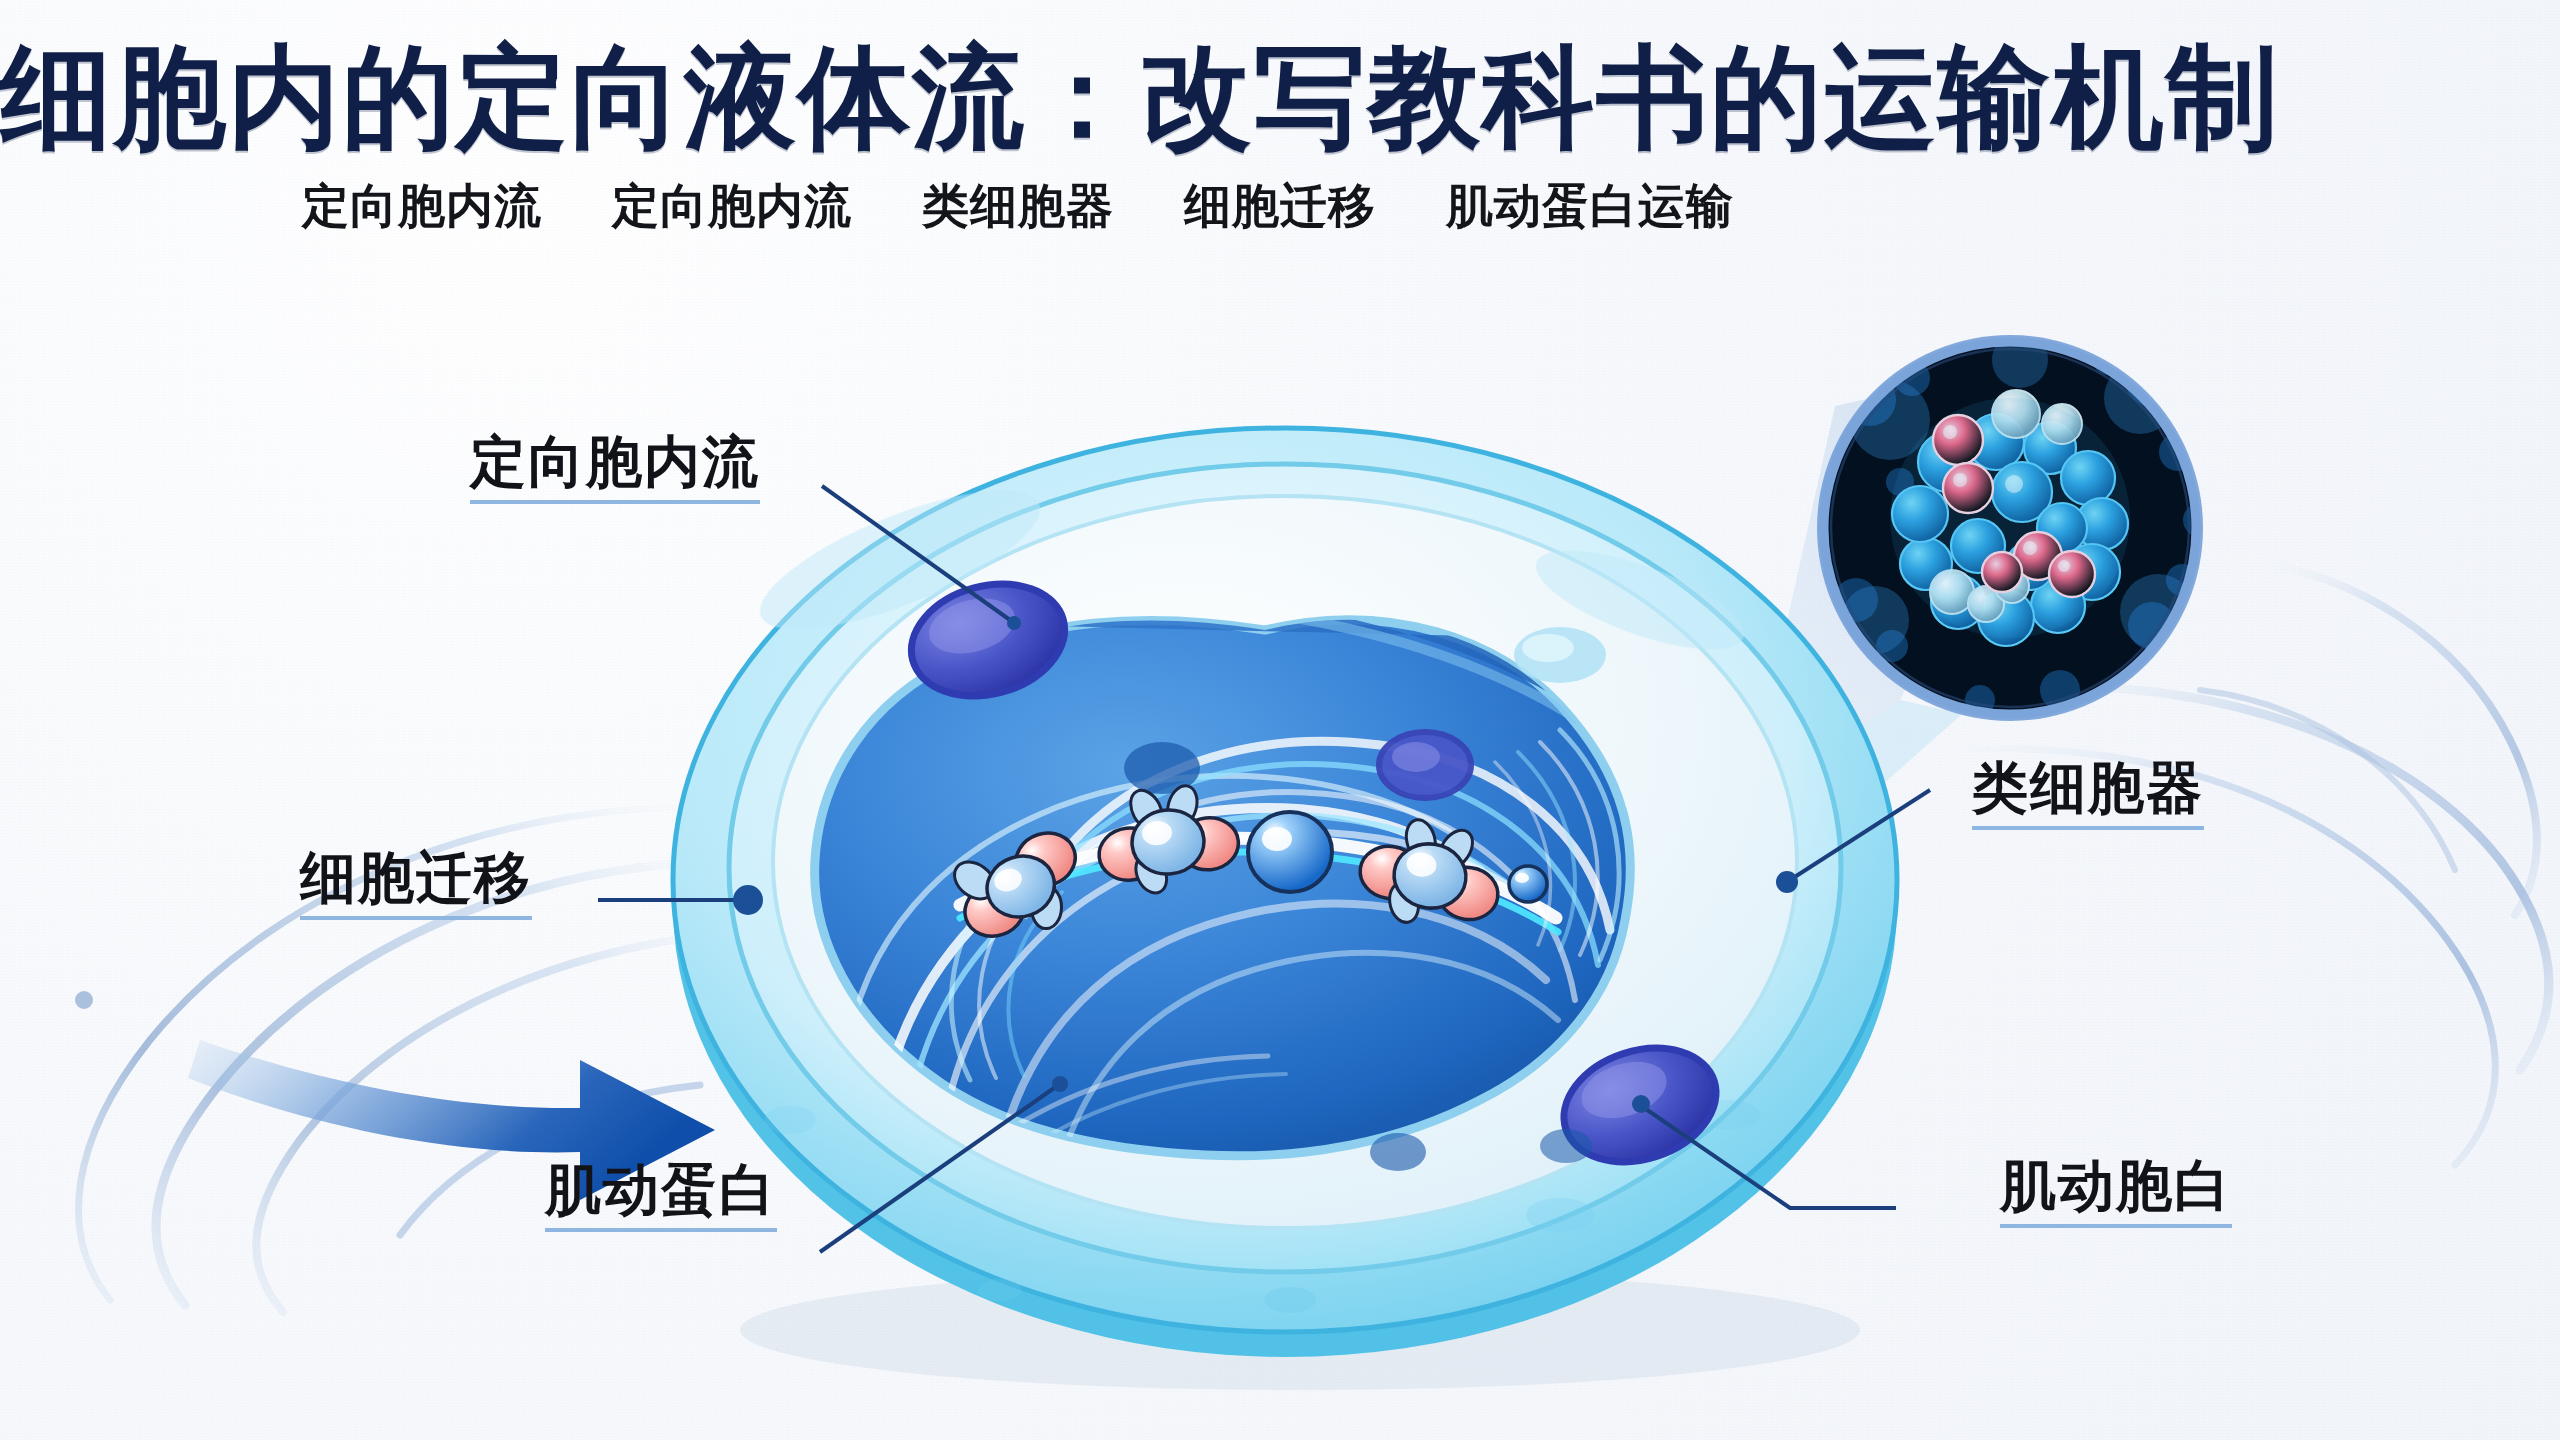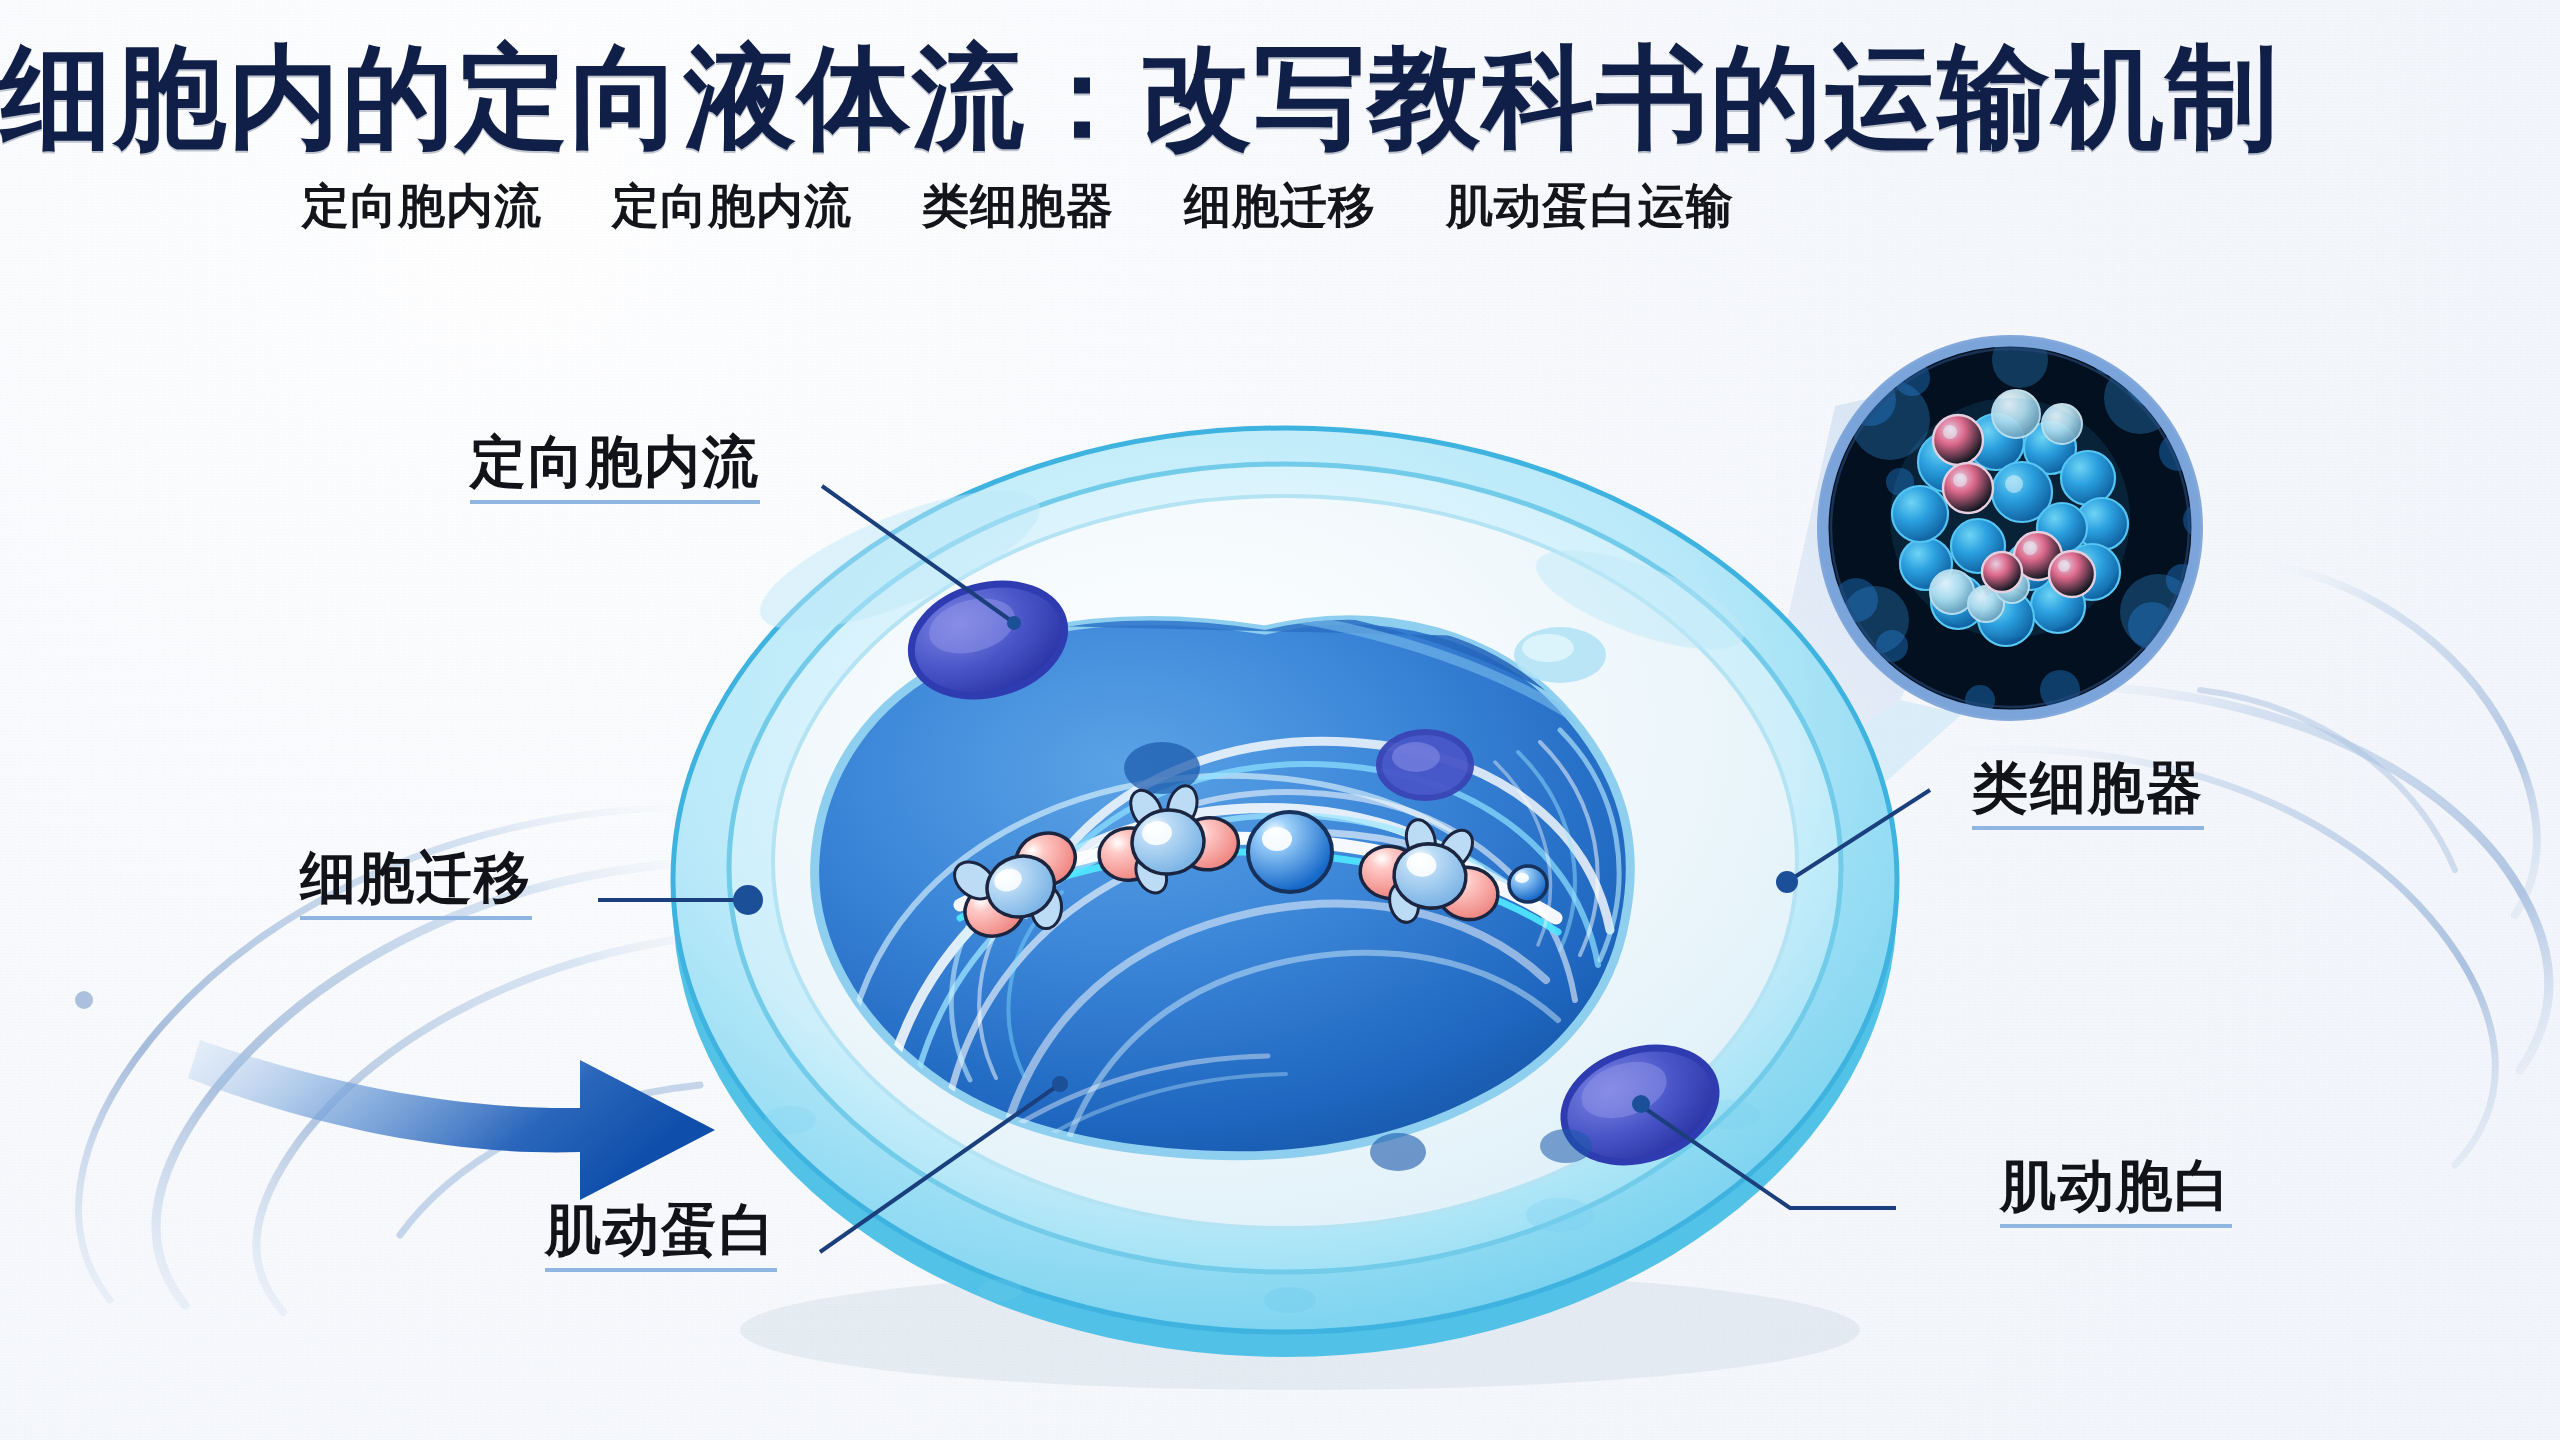--- a/index.html
+++ b/index.html
@@ -454,21 +454,21 @@
 </div>
 
 <div class="callout" style="left:470px;top:432px;">
   <span class="cl-text">定向胞内流</span>
 </div>
 
 <div class="callout" style="left:300px;top:848px;">
   <span class="cl-text">细胞迁移</span>
 </div>
 
-<div class="callout" style="left:545px;top:1200px;">
+<div class="callout" style="left:545px;top:1160px;">
   <span class="cl-text">肌动蛋白</span>
 </div>
 
 <div class="callout" style="left:1972px;top:758px;">
   <span class="cl-text">类细胞器</span>
 </div>
 
 <div class="callout" style="left:2000px;top:1156px;">
   <span class="cl-text">肌动胞白</span>
 </div>

